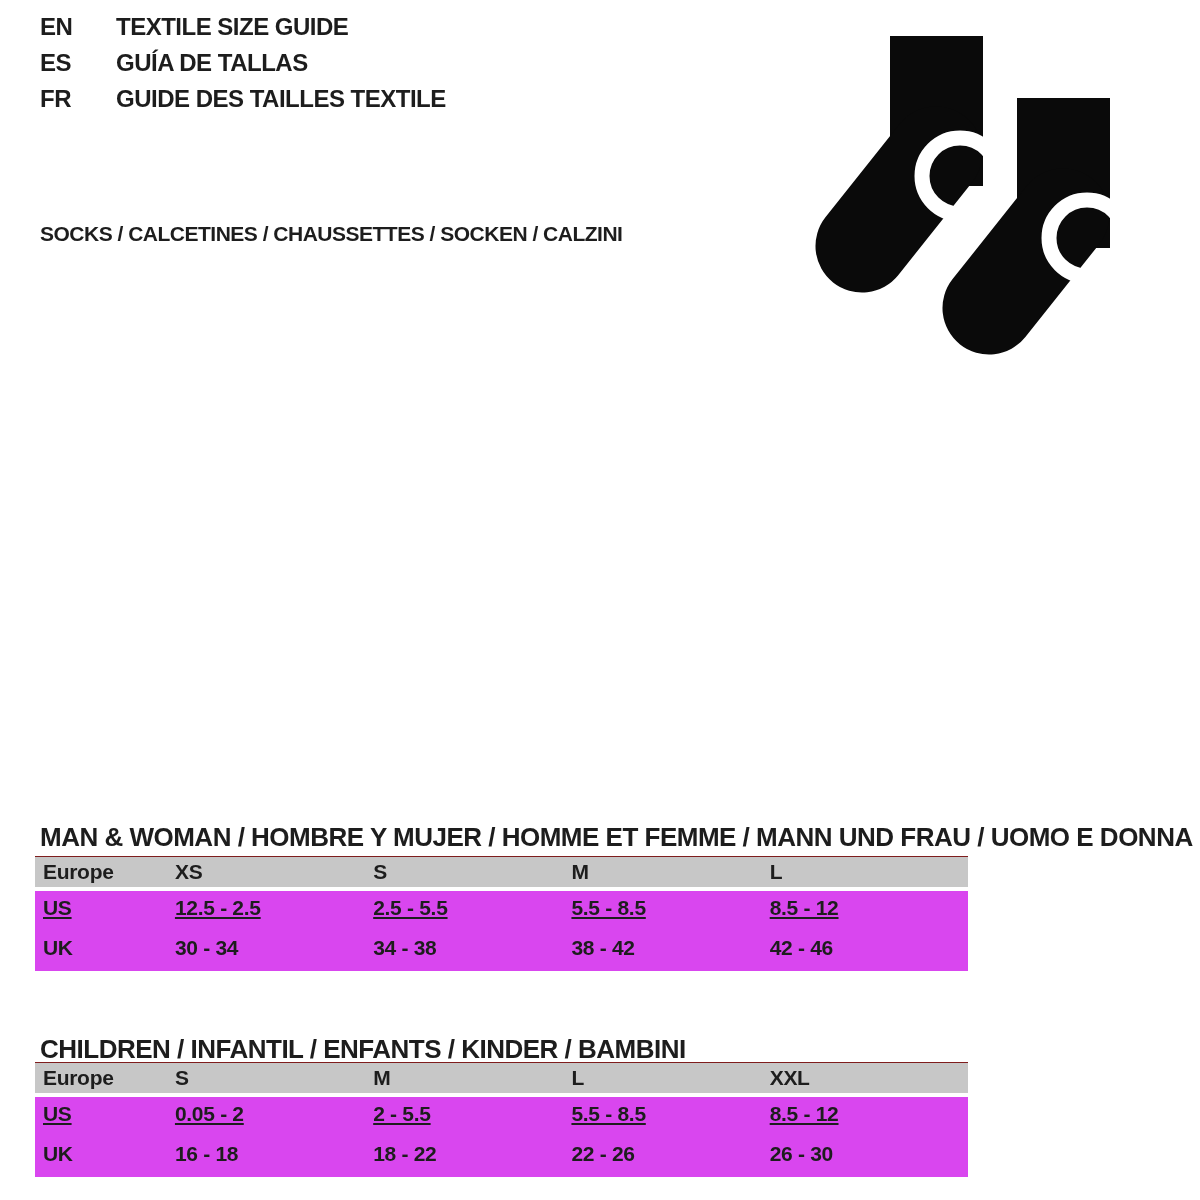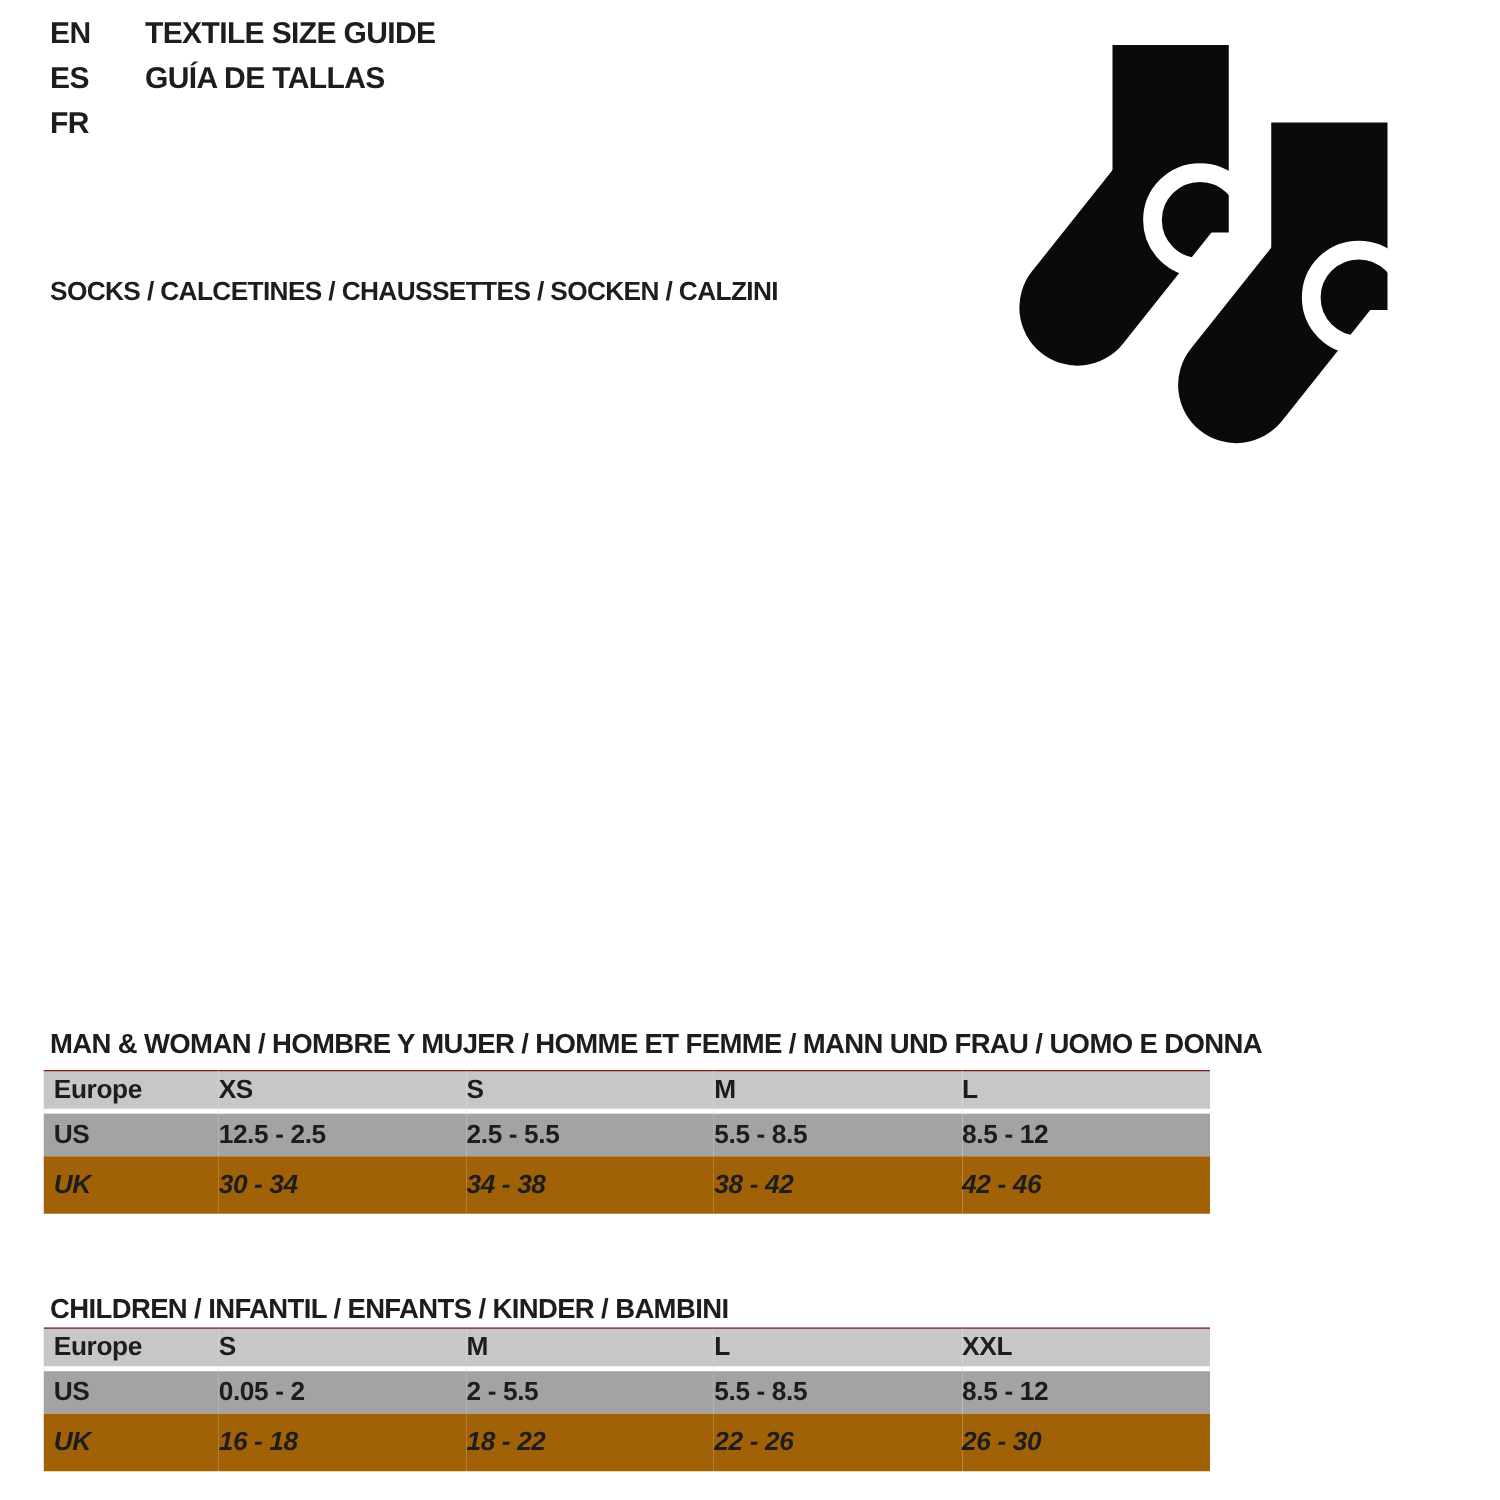--- a/index.html
+++ b/index.html
@@ -47,21 +47,21 @@
   .socks-icon {
     position: absolute;
     left: 800px;
     top: 18px;
   }
 
   
   .table-title {
     position: absolute;
     left: 40px;
-    font-size: 22px;
+    font-size: 26px;
     letter-spacing: -0.5px;
     font-stretch: condensed;
   }
   .title-1 { top: 822px; }
   .title-2 { top: 1034px; }
 
   table.size-table {
     position: absolute;
     left: 35px;
     width: 933px;
@@ -87,37 +87,38 @@
   }
   .size-table thead th {
     background: #c7c7c7;
     border-top: 1px solid #7f1d1d;
     border-bottom: 4px solid #ffffff;
   }
   .size-table .row-label {
     text-align: left;
     padding-left: 8px;
   }
-  .size-table tr.row-us td { height: 34px; background: #a3a3a3; }
-  .size-table tr.row-uk td { height: 46px; background: #a16207; font-style: italic; }
+  .size-table tr.row-us td { height: 34px; background: #d946ef; text-decoration: underline; }
+  .size-table tr.row-uk td { height: 46px; background: #d946ef; }
 </style>
 </head>
 <body>
 
 <div class="lang-list">
   <div class="lang-row">
     <span class="lang-code">EN</span>
     <span class="lang-label">TEXTILE SIZE GUIDE</span>
   </div>
   <div class="lang-row">
     <span class="lang-code">ES</span>
     <span class="lang-label">GUÍA DE TALLAS</span>
   </div>
   <div class="lang-row">
     <span class="lang-code">FR</span>
+    <span class="lang-label">GUIDE DES TAILLES TEXTILE</span>
   </div>
 </div>
 
 <div class="category-line">SOCKS / CALCETINES / CHAUSSETTES / SOCKEN / CALZINI</div>
 
 <svg class="socks-icon" width="330" height="345" viewBox="0 0 330 345" aria-hidden="true">
   <g fill="#0a0a0a" stroke="none">
     <rect x="90" y="18" width="93" height="150"></rect>
     <line x1="136" y1="135" x2="62" y2="228" stroke="#0a0a0a" stroke-width="93" stroke-linecap="round"></line>
     <circle cx="160" cy="158" r="38" fill="none" stroke="#ffffff" stroke-width="15"></circle>

